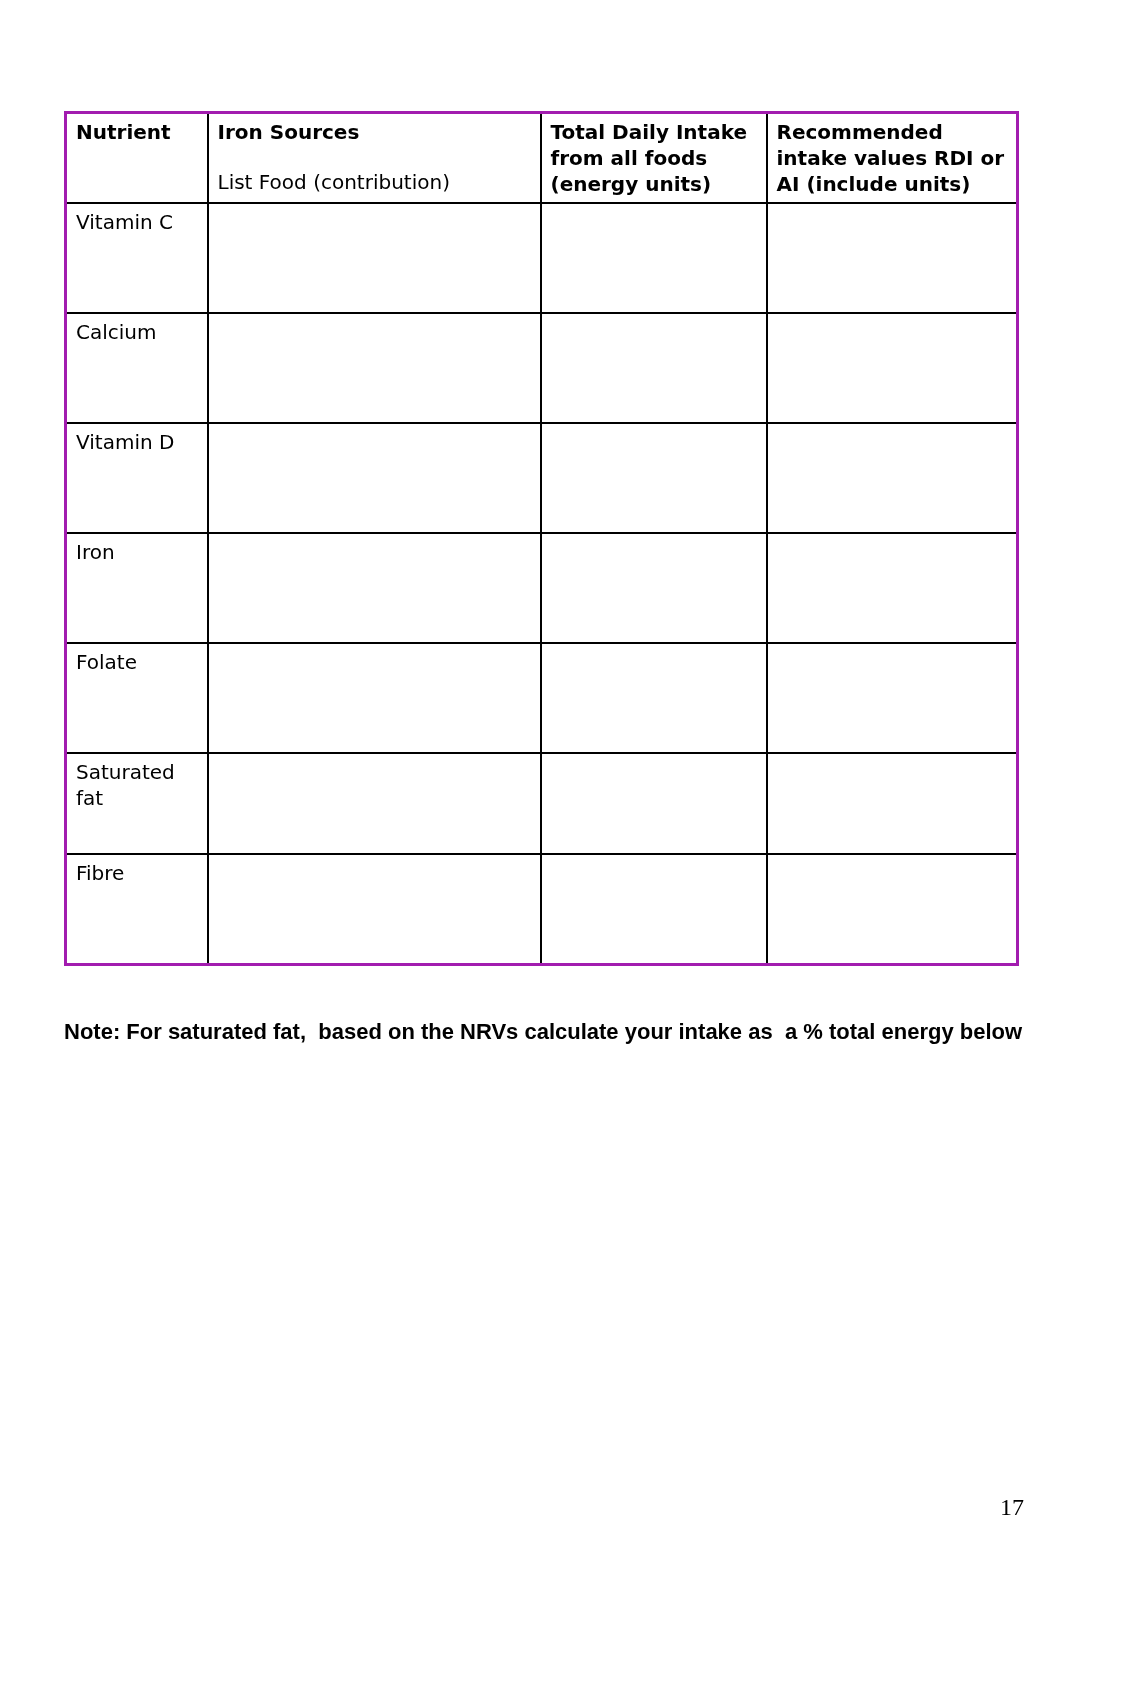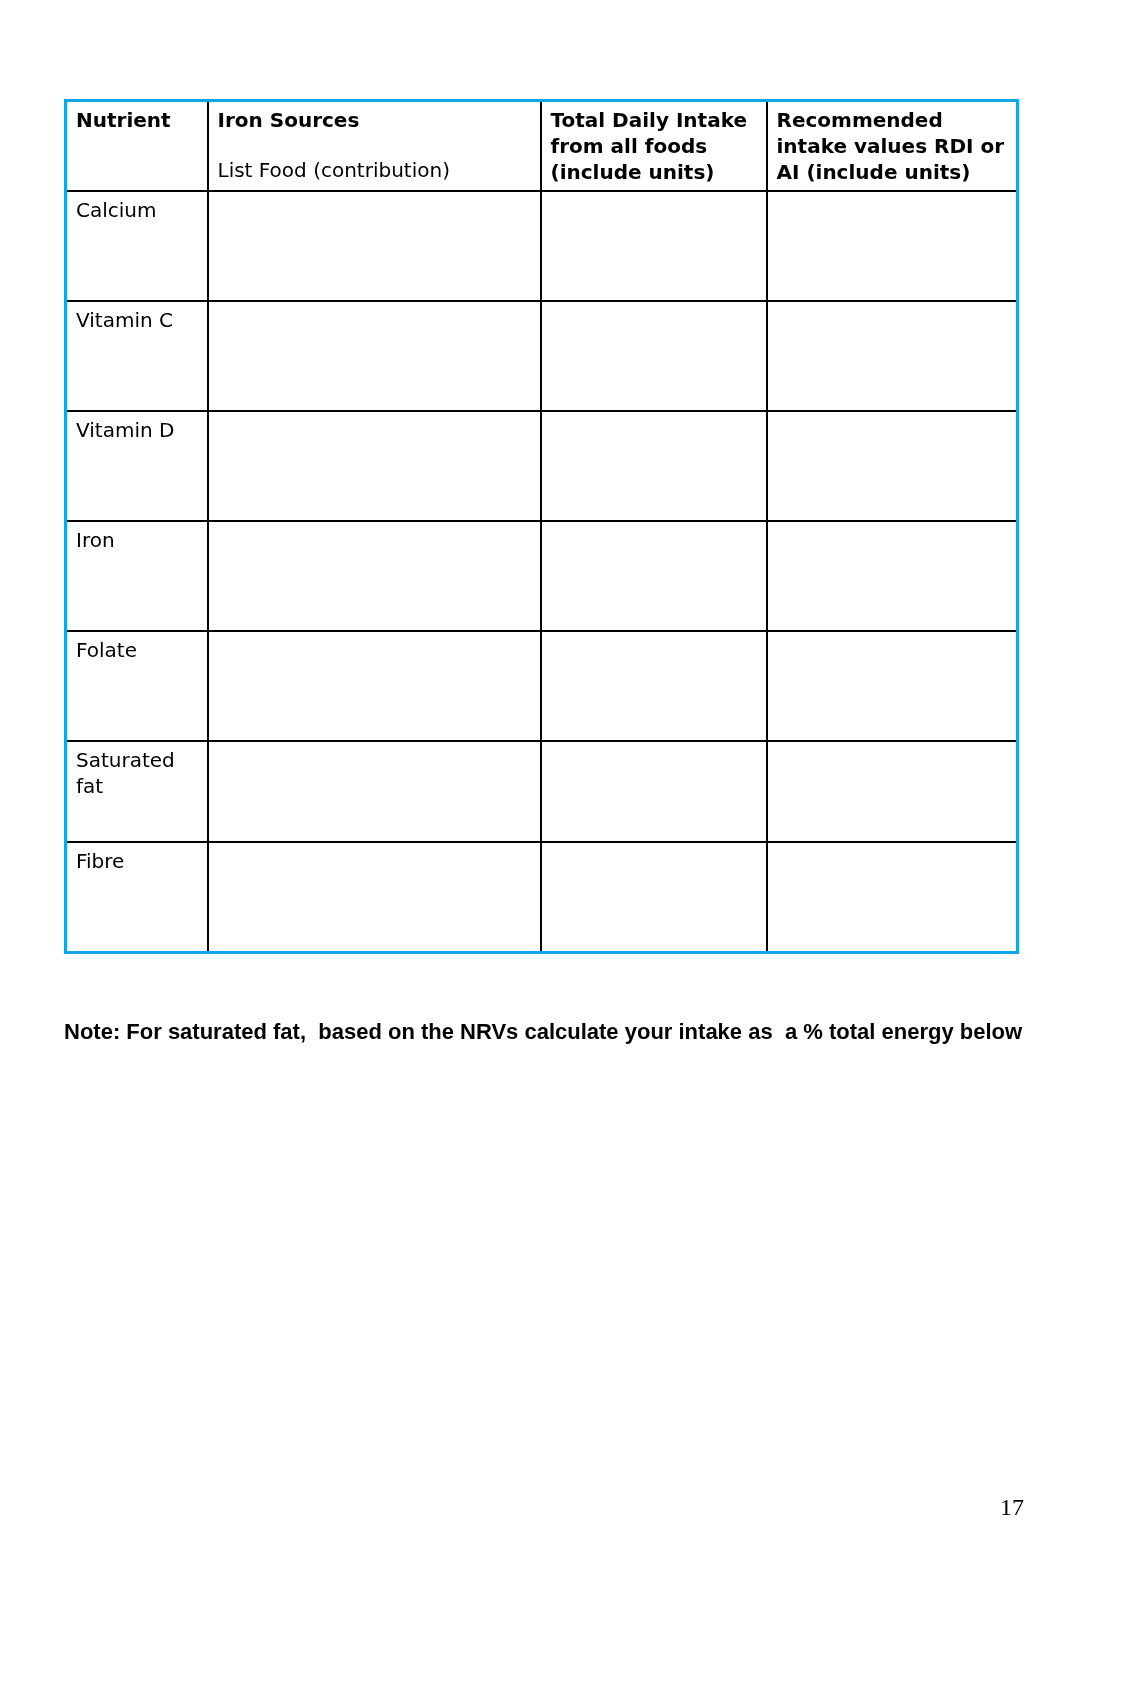--- a/index.html
+++ b/index.html
@@ -11,25 +11,25 @@
   body {
     width: 1144px;
     height: 1693px;
     position: relative;
     font-family: "DejaVu Sans", sans-serif;
     color: #000;
   }
   .worksheet-table {
     position: absolute;
     left: 64px;
-    top: 99px;
+    top: 111px;
     width: 952px;
     border-collapse: collapse;
     table-layout: fixed;
-    border: 3px solid #0ea5e9;
+    border: 3px solid #a21caf;
   }
   .worksheet-table th,
   .worksheet-table td {
     border: 2px solid #000;
     vertical-align: top;
     padding: 5px 9px;
     font-size: 20px;
     line-height: 1.3;
     text-align: left;
     overflow: hidden;
@@ -79,36 +79,36 @@
   <thead>
     <tr>
       <th>
         <div>Nutrient</div>
       </th>
       <th>
         <div>Iron Sources</div>
         <div class="h-sub">List Food (contribution)</div>
       </th>
       <th>
-        <div>Total Daily Intake from all foods (include units)</div>
+        <div>Total Daily Intake from all foods (energy units)</div>
       </th>
       <th>
         <div>Recommended intake values RDI or AI (include units)</div>
       </th>
     </tr>
   </thead>
   <tbody>
     <tr class="row-std">
-      <td class="nutrient-cell">Calcium</td>
+      <td class="nutrient-cell">Vitamin C</td>
       <td></td>
       <td></td>
       <td></td>
     </tr>
     <tr class="row-std">
-      <td class="nutrient-cell">Vitamin C</td>
+      <td class="nutrient-cell">Calcium</td>
       <td></td>
       <td></td>
       <td></td>
     </tr>
     <tr class="row-std">
       <td class="nutrient-cell">Vitamin D</td>
       <td></td>
       <td></td>
       <td></td>
     </tr>

